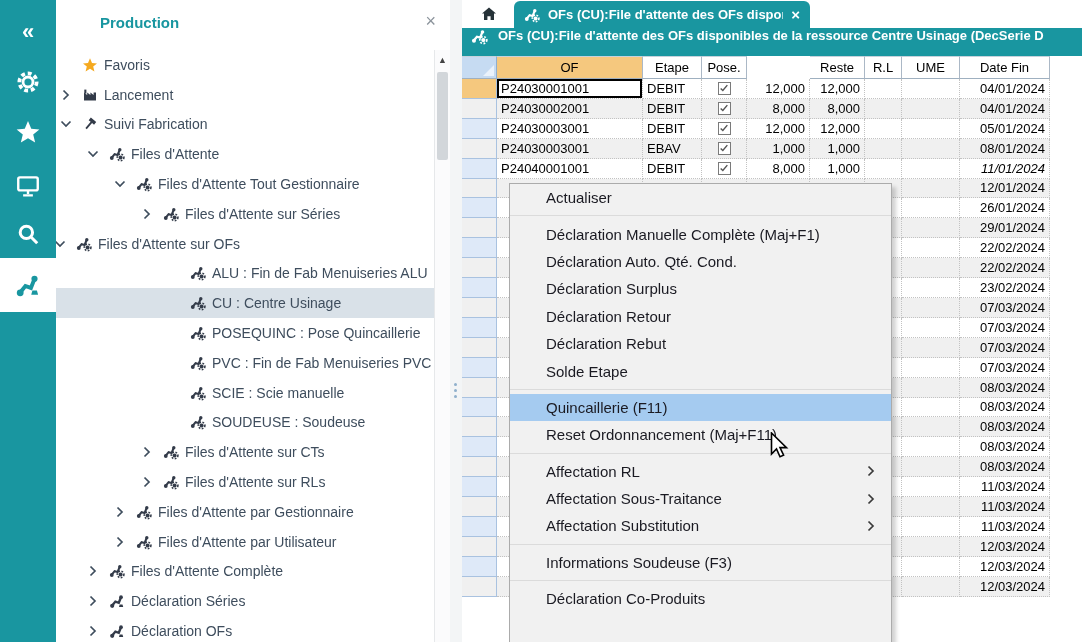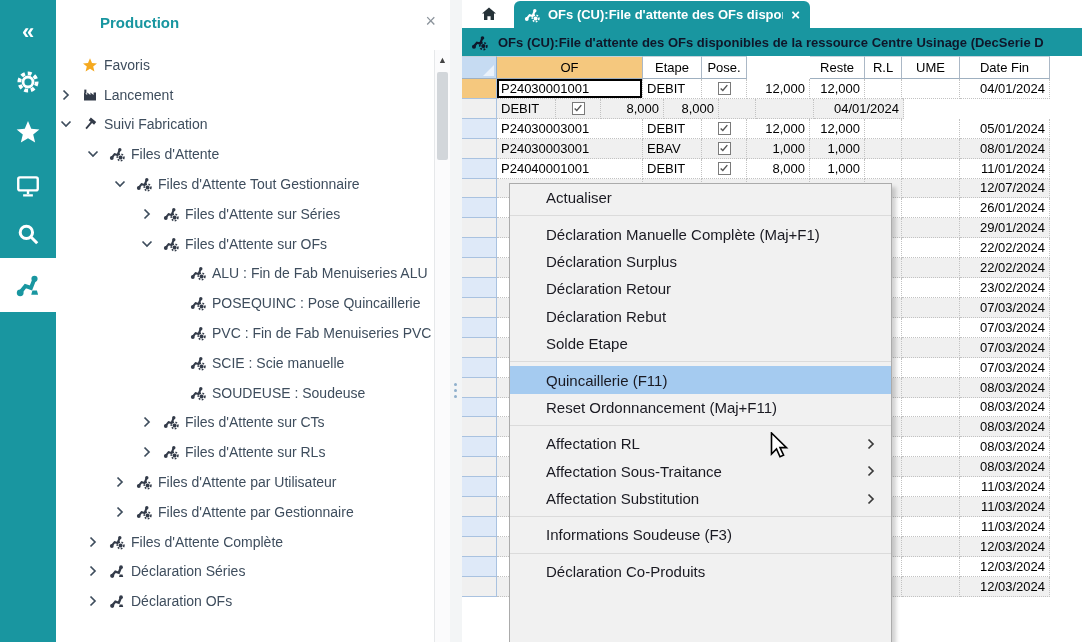--- a/index.html
+++ b/index.html
@@ -52,21 +52,21 @@
   .tab-home svg { width:16px; height:16px; }
   .tab-active { position:absolute; left:52px; top:1px; width:296px; height:27px; background:#1996A0;
                 border-radius:6px 6px 0 0; display:flex; align-items:center; color:#fff;
                 padding:0 10px; cursor:pointer; }
   .tab-active .ticon2 { width:16px; height:16px; margin-right:8px; color:#fff; }
   .tab-active .ticon2 svg { width:16px; height:16px; }
   .tab-label { font-size:13px; font-weight:bold; white-space:nowrap; overflow:hidden; flex:1; }
   .tab-close { font-size:15px; font-weight:bold; margin-left:8px; cursor:pointer; }
 
   .titlebar { position:absolute; left:0; top:28px; width:620px; height:28px; background:#1996A0;
-              display:flex; align-items:center; color:#0f172a; padding:0 0 0 9px; overflow:hidden; }
+              display:flex; color:#ffffff; padding:0 0 0 9px; overflow:hidden; }
   .titlebar .ticon2 { width:17px; height:17px; margin-right:10px; flex:0 0 17px; }
   .titlebar .ticon2 svg { width:17px; height:17px; }
   .title-text { font-size:13px; font-weight:bold; white-space:nowrap; }
 
   
   .grid { position:absolute; left:0; top:56px; width:589px; }
   .hrow { display:flex; height:23px; }
   .hcell { border-right:1px solid #ABB8C6; border-bottom:1px solid #9FB0C0; border-top:1px solid #C6D2DC;
            background:#fff; font-size:13px; color:#000; display:flex; align-items:center;
            justify-content:center; overflow:hidden; }
@@ -238,21 +238,21 @@
               <path d="M2.6 11.8 L5.6 8.2 L8.6 9 L10.4 4.6"></path>
             </g>
             <circle cx="2.8" cy="12" r="1.9" fill="currentColor"></circle>
             <circle cx="10.8" cy="3.8" r="1.7" fill="currentColor"></circle>
             <circle cx="11.6" cy="11.4" r="2" fill="currentColor"></circle>
             <circle cx="11.6" cy="11.4" r="3.3" fill="none" stroke="currentColor" stroke-width="1.6" stroke-dasharray="1.7 1.5"></circle>
           </svg>
         </span>
         <span class="tlabel">Files d'Attente sur Séries</span>
       </div>
-      <div class="trow" style="padding-left: 87px; text-align: right;">
+      <div class="trow" style=" text-align: right;">
         <span class="tarrow down">
           <svg viewBox="0 0 8 12" fill="none" stroke="currentColor" stroke-width="1.7">
             <path d="M1.5 1.5 L6 6 L1.5 10.5"></path>
           </svg>
         </span>
         <span class="ticon">
           <svg viewBox="0 0 16 16">
             <g fill="none" stroke="currentColor" stroke-width="2.1" stroke-linecap="round">
               <path d="M2.6 11.8 L5.6 8.2 L8.6 9 L10.4 4.6"></path>
             </g>
@@ -272,20 +272,35 @@
               <path d="M2.6 11.8 L5.6 8.2 L8.6 9 L10.4 4.6"></path>
             </g>
             <circle cx="2.8" cy="12" r="1.9" fill="currentColor"></circle>
             <circle cx="10.8" cy="3.8" r="1.7" fill="currentColor"></circle>
             <circle cx="11.6" cy="11.4" r="2" fill="currentColor"></circle>
             <circle cx="11.6" cy="11.4" r="3.3" fill="none" stroke="currentColor" stroke-width="1.6" stroke-dasharray="1.7 1.5"></circle>
           </svg>
         </span>
         <span class="tlabel">ALU : Fin de Fab Menuiseries ALU</span>
       </div>
+      <div class="trow selected" style="padding-left: 114px;">
+        <span class="tarrow"></span>
+        <span class="ticon">
+          <svg viewBox="0 0 16 16">
+            <g fill="none" stroke="currentColor" stroke-width="2.1" stroke-linecap="round">
+              <path d="M2.6 11.8 L5.6 8.2 L8.6 9 L10.4 4.6"></path>
+            </g>
+            <circle cx="2.8" cy="12" r="1.9" fill="currentColor"></circle>
+            <circle cx="10.8" cy="3.8" r="1.7" fill="currentColor"></circle>
+            <circle cx="11.6" cy="11.4" r="2" fill="currentColor"></circle>
+            <circle cx="11.6" cy="11.4" r="3.3" fill="none" stroke="currentColor" stroke-width="1.6" stroke-dasharray="1.7 1.5"></circle>
+          </svg>
+        </span>
+        <span class="tlabel">CU : Centre Usinage</span>
+      </div>
       <div class="trow" style="padding-left: 114px;">
         <span class="tarrow"></span>
         <span class="ticon">
           <svg viewBox="0 0 16 16">
             <g fill="none" stroke="currentColor" stroke-width="2.1" stroke-linecap="round">
               <path d="M2.6 11.8 L5.6 8.2 L8.6 9 L10.4 4.6"></path>
             </g>
             <circle cx="2.8" cy="12" r="1.9" fill="currentColor"></circle>
             <circle cx="10.8" cy="3.8" r="1.7" fill="currentColor"></circle>
             <circle cx="11.6" cy="11.4" r="2" fill="currentColor"></circle>
@@ -387,40 +402,40 @@
           <svg viewBox="0 0 16 16">
             <g fill="none" stroke="currentColor" stroke-width="2.1" stroke-linecap="round">
               <path d="M2.6 11.8 L5.6 8.2 L8.6 9 L10.4 4.6"></path>
             </g>
             <circle cx="2.8" cy="12" r="1.9" fill="currentColor"></circle>
             <circle cx="10.8" cy="3.8" r="1.7" fill="currentColor"></circle>
             <circle cx="11.6" cy="11.4" r="2" fill="currentColor"></circle>
             <circle cx="11.6" cy="11.4" r="3.3" fill="none" stroke="currentColor" stroke-width="1.6" stroke-dasharray="1.7 1.5"></circle>
           </svg>
         </span>
-        <span class="tlabel">Files d'Attente par Utilisateur</span>
+        <span class="tlabel">Files d'Attente par Gestionnaire</span>
       </div>
       <div class="trow" style="padding-left: 60px;">
         <span class="tarrow">
           <svg viewBox="0 0 8 12" fill="none" stroke="currentColor" stroke-width="1.7">
             <path d="M1.5 1.5 L6 6 L1.5 10.5"></path>
           </svg>
         </span>
         <span class="ticon">
           <svg viewBox="0 0 16 16">
             <g fill="none" stroke="currentColor" stroke-width="2.1" stroke-linecap="round">
               <path d="M2.6 11.8 L5.6 8.2 L8.6 9 L10.4 4.6"></path>
             </g>
             <circle cx="2.8" cy="12" r="1.9" fill="currentColor"></circle>
             <circle cx="10.8" cy="3.8" r="1.7" fill="currentColor"></circle>
             <circle cx="11.6" cy="11.4" r="2" fill="currentColor"></circle>
             <circle cx="11.6" cy="11.4" r="3.3" fill="none" stroke="currentColor" stroke-width="1.6" stroke-dasharray="1.7 1.5"></circle>
           </svg>
         </span>
-        <span class="tlabel">Files d'Attente par Gestionnaire</span>
+        <span class="tlabel">Files d'Attente par Utilisateur</span>
       </div>
       <div class="trow" style="padding-left: 33px;">
         <span class="tarrow">
           <svg viewBox="0 0 8 12" fill="none" stroke="currentColor" stroke-width="1.7">
             <path d="M1.5 1.5 L6 6 L1.5 10.5"></path>
           </svg>
         </span>
         <span class="ticon">
           <svg viewBox="0 0 16 16">
             <g fill="none" stroke="currentColor" stroke-width="2.1" stroke-linecap="round">
@@ -542,20 +557,21 @@
           </span>
         </div>
         <div class="bcell num" style="width: 63px;">12,000</div>
         <div class="bcell num" style="width: 55px;">12,000</div>
         <div class="bcell num" style="width: 37px;"></div>
         <div class="bcell" style="width: 58px;"></div>
         <div class="bcell num" style="width: 90px;">04/01/2024</div>
       </div>
       <div class="brow alt">
         <div class="bcell sel" style="width: 35px;"></div>
+        <div class="bcell" style="width: 146px;">P24030002001</div>
         <div class="bcell" style="width: 59px;">DEBIT</div>
         <div class="bcell ctr" style="width: 45px;">
           <span class="cb">
             <svg viewBox="0 0 12 12" fill="none" stroke="#555" stroke-width="1.7">
               <path d="M2 6.5 L4.6 9 L10 2.5"></path>
             </svg>
           </span>
         </div>
         <div class="bcell num" style="width: 63px;">8,000</div>
         <div class="bcell num" style="width: 55px;">8,000</div>
@@ -605,32 +621,32 @@
           <span class="cb">
             <svg viewBox="0 0 12 12" fill="none" stroke="#555" stroke-width="1.7">
               <path d="M2 6.5 L4.6 9 L10 2.5"></path>
             </svg>
           </span>
         </div>
         <div class="bcell num" style="width: 63px;">8,000</div>
         <div class="bcell num" style="width: 55px;">1,000</div>
         <div class="bcell num" style="width: 37px;"></div>
         <div class="bcell" style="width: 58px;"></div>
-        <div class="bcell num" style="width: 90px;">11/01/2024</div>
-      </div>
-      <div class="brow alt">
-        <div class="bcell sel" style="width: 35px;"></div>
-        <div class="bcell" style="width: 146px;"></div>
-        <div class="bcell" style="width: 59px;"></div>
-        <div class="bcell ctr" style="width: 45px;"></div>
-        <div class="bcell num" style="width: 63px;"></div>
-        <div class="bcell num" style="width: 55px;"></div>
-        <div class="bcell num" style="width: 37px;"></div>
-        <div class="bcell" style="width: 58px;"></div>
-        <div class="bcell num" style="width: 90px;">12/07/2024</div>
+        <div class="bcell num" style="width: 90px; font-style: italic;">11/01/2024</div>
+      </div>
+      <div class="brow alt">
+        <div class="bcell sel" style="width: 35px;"></div>
+        <div class="bcell" style="width: 146px;"></div>
+        <div class="bcell" style="width: 59px;"></div>
+        <div class="bcell ctr" style="width: 45px;"></div>
+        <div class="bcell num" style="width: 63px;"></div>
+        <div class="bcell num" style="width: 55px;"></div>
+        <div class="bcell num" style="width: 37px;"></div>
+        <div class="bcell" style="width: 58px;"></div>
+        <div class="bcell num" style="width: 90px;">12/01/2024</div>
       </div>
       <div class="brow">
         <div class="bcell sel" style="width: 35px;"></div>
         <div class="bcell" style="width: 146px;"></div>
         <div class="bcell" style="width: 59px;"></div>
         <div class="bcell ctr" style="width: 45px;"></div>
         <div class="bcell num" style="width: 63px;"></div>
         <div class="bcell num" style="width: 55px;"></div>
         <div class="bcell num" style="width: 37px;"></div>
         <div class="bcell" style="width: 58px;"></div>
@@ -848,20 +864,23 @@
     </div>
 </div>
 
 <div class="ctxmenu" id="ctxMenu">
     <div class="mi">
       <span>Actualiser</span>
     </div>
     <div class="msep"></div>
     <div class="mi">
       <span>Déclaration Manuelle Complète (Maj+F1)</span>
+    </div>
+    <div class="mi">
+      <span>Déclaration Auto. Qté. Cond.</span>
     </div>
     <div class="mi">
       <span>Déclaration Surplus</span>
     </div>
     <div class="mi">
       <span>Déclaration Retour</span>
     </div>
     <div class="mi">
       <span>Déclaration Rebut</span>
     </div>

